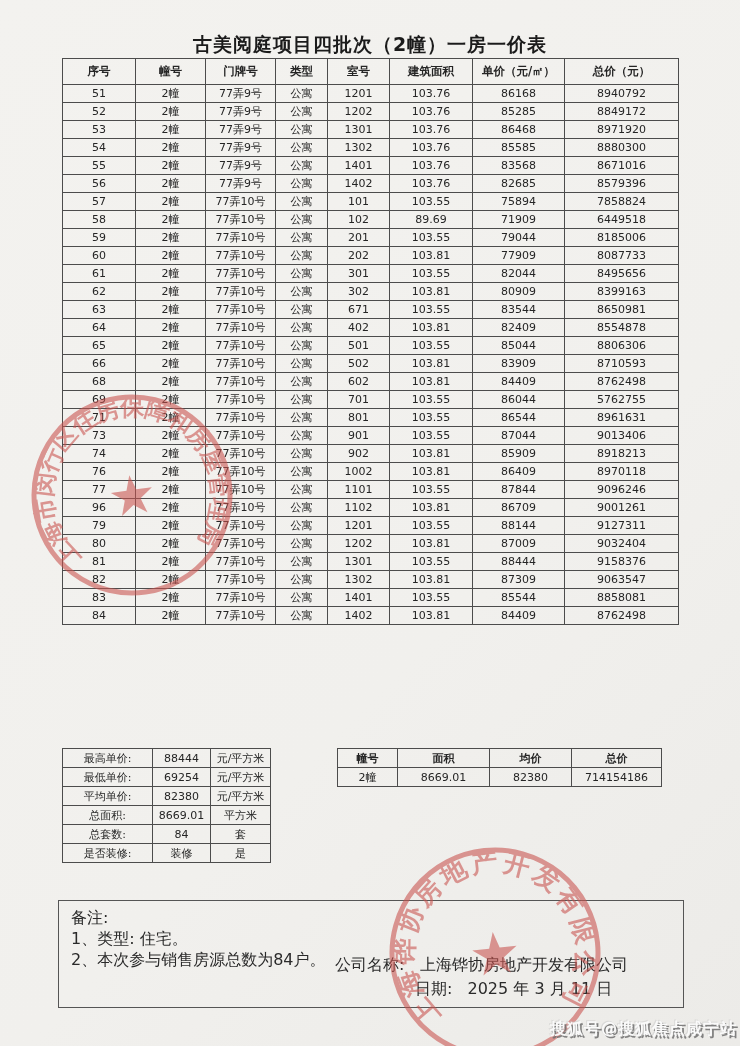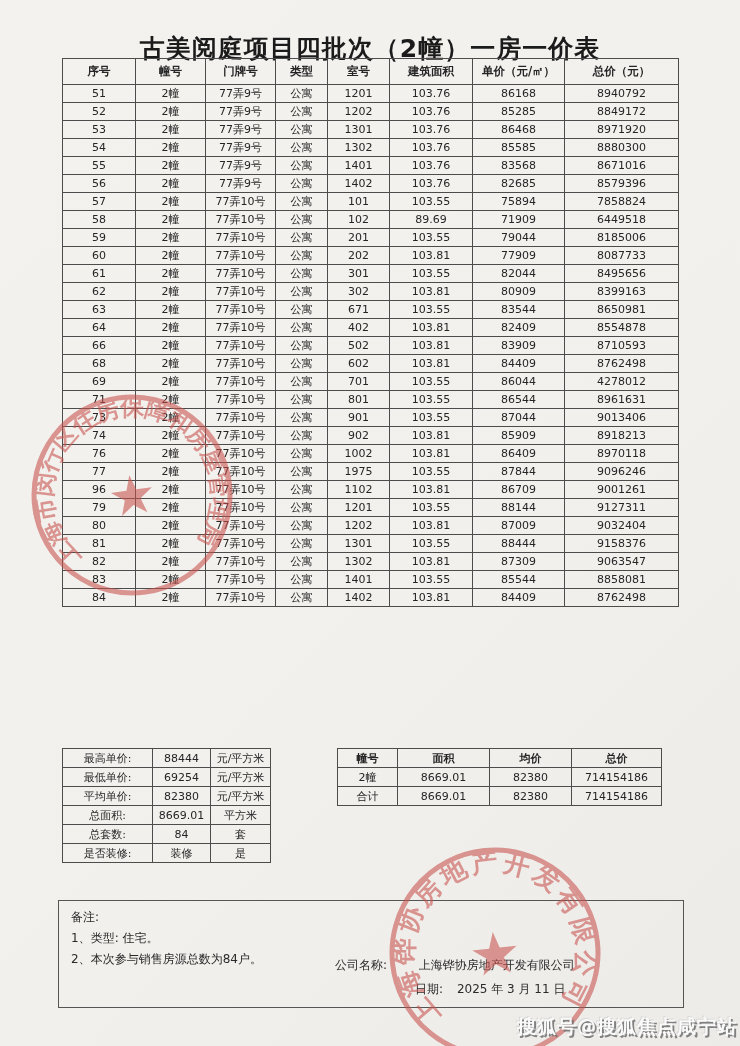--- a/index.html
+++ b/index.html
@@ -10,21 +10,21 @@
     position:relative;
     overflow:hidden;
     color:#222;
   }
   .page {
     position:absolute; inset:0;
     background:linear-gradient(135deg,#f3f2ef 0%,#f1f0ed 60%,#ecebe8 100%);
   }
   .doc-title {
     position:absolute; top:32px; left:0; width:740px;
-    text-align:center; font-size:25px; font-weight:bold;
+    text-align:center; font-size:19px; font-weight:bold;
     letter-spacing:1px; color:#1b1b1b;
   }
   table { border-collapse:collapse; table-layout:fixed; }
   td, th {
     border:1px solid #4c4c4c;
     text-align:center; vertical-align:middle;
     font-size:11px; color:#252525;
     overflow:hidden; white-space:nowrap;
   }
   th { font-weight:bold; font-size:11.5px; }
@@ -35,36 +35,36 @@
 
   .stats-table { position:absolute; left:62px; top:748px; width:208px;padding-left:40px; }
   .stats-table td { height:19px; font-size:11px; }
 
   .summary-table { position:absolute; left:337px; top:748px; width:324px; }
   .summary-table th, .summary-table td { height:19px; font-size:11px; }
   .summary-table th { font-weight:bold; }
 
   .notes-box {
     position:absolute; left:58px; top:900px; width:626px; height:108px;
-    border:1px solid #555; font-size:12px; color:#2a2a2a;
+    border:1px solid #555; font-size:16px; color:#2a2a2a;
   }
   .notes-text { position:absolute; left:12px; top:6px; line-height:21px; }
   .company-block { position:absolute; left:276px; top:52px; line-height:24px; }
   .company-line .lbl { display:inline-block; width:80px; }
   .date-line { margin-left:80px; }
   .date-line .lbl { display:inline-block; margin-right:10px; }
 
   .stamp { position:absolute; opacity:0.58; pointer-events:none; }
   .stamp-left { left:22px; top:385px; transform:rotate(-8deg); }
   .stamp-bottom { left:380px; top:838px; transform:rotate(-6deg); }
   .stamp text { font-family:"DejaVu Sans","Liberation Sans",sans-serif; font-weight:bold; }
 
   .watermark {
     position:absolute; right:3px; bottom:6px;
-    font-size:19px; font-weight:bold; letter-spacing:1px;
+    font-size:16px; font-weight:bold; letter-spacing:1px;
     color:#fafafa;
     text-shadow:2px 2px 0 rgba(110,110,110,0.85), -1px -1px 0 rgba(200,200,200,0.5);
   }
 </style>
 </head>
 <body>
 
 <div class="page">
 
   <div class="doc-title">古美阅庭项目四批次（2幢）一房一价表</div>
@@ -227,20 +227,30 @@
           <td>64</td>
           <td>2幢</td>
           <td>77弄10号</td>
           <td>公寓</td>
           <td>402</td>
           <td>103.81</td>
           <td>82409</td>
           <td>8554878</td>
         </tr>
         <tr>
+          <td>65</td>
+          <td>2幢</td>
+          <td>77弄10号</td>
+          <td>公寓</td>
+          <td>501</td>
+          <td>103.55</td>
+          <td>85044</td>
+          <td>8806306</td>
+        </tr>
+        <tr>
           <td>66</td>
           <td>2幢</td>
           <td>77弄10号</td>
           <td>公寓</td>
           <td>502</td>
           <td>103.81</td>
           <td>83909</td>
           <td>8710593</td>
         </tr>
         <tr>
@@ -254,21 +264,21 @@
           <td>8762498</td>
         </tr>
         <tr>
           <td>69</td>
           <td>2幢</td>
           <td>77弄10号</td>
           <td>公寓</td>
           <td>701</td>
           <td>103.55</td>
           <td>86044</td>
-          <td>4278012</td>
+          <td>5762755</td>
         </tr>
         <tr>
           <td>71</td>
           <td>2幢</td>
           <td>77弄10号</td>
           <td>公寓</td>
           <td>801</td>
           <td>103.55</td>
           <td>86544</td>
           <td>8961631</td>
@@ -301,21 +311,21 @@
           <td>1002</td>
           <td>103.81</td>
           <td>86409</td>
           <td>8970118</td>
         </tr>
         <tr>
           <td>77</td>
           <td>2幢</td>
           <td>77弄10号</td>
           <td>公寓</td>
-          <td>1975</td>
+          <td>1101</td>
           <td>103.55</td>
           <td>87844</td>
           <td>9096246</td>
         </tr>
         <tr>
           <td>96</td>
           <td>2幢</td>
           <td>77弄10号</td>
           <td>公寓</td>
           <td>1102</td>
@@ -437,26 +447,20 @@
         <tr>
           <th>幢号</th>
           <th>面积</th>
           <th>均价</th>
           <th>总价</th>
         </tr>
       </thead>
     <tbody>
         <tr>
           <td>2幢</td>
-          <td>8669.01</td>
-          <td>82380</td>
-          <td>714154186</td>
-        </tr>
-        <tr>
-          <td>合计</td>
           <td>8669.01</td>
           <td>82380</td>
           <td>714154186</td>
         </tr>
       </tbody>
   </table>
 
   <div class="notes-box">
     <div class="notes-text">
       <div>备注:</div>

